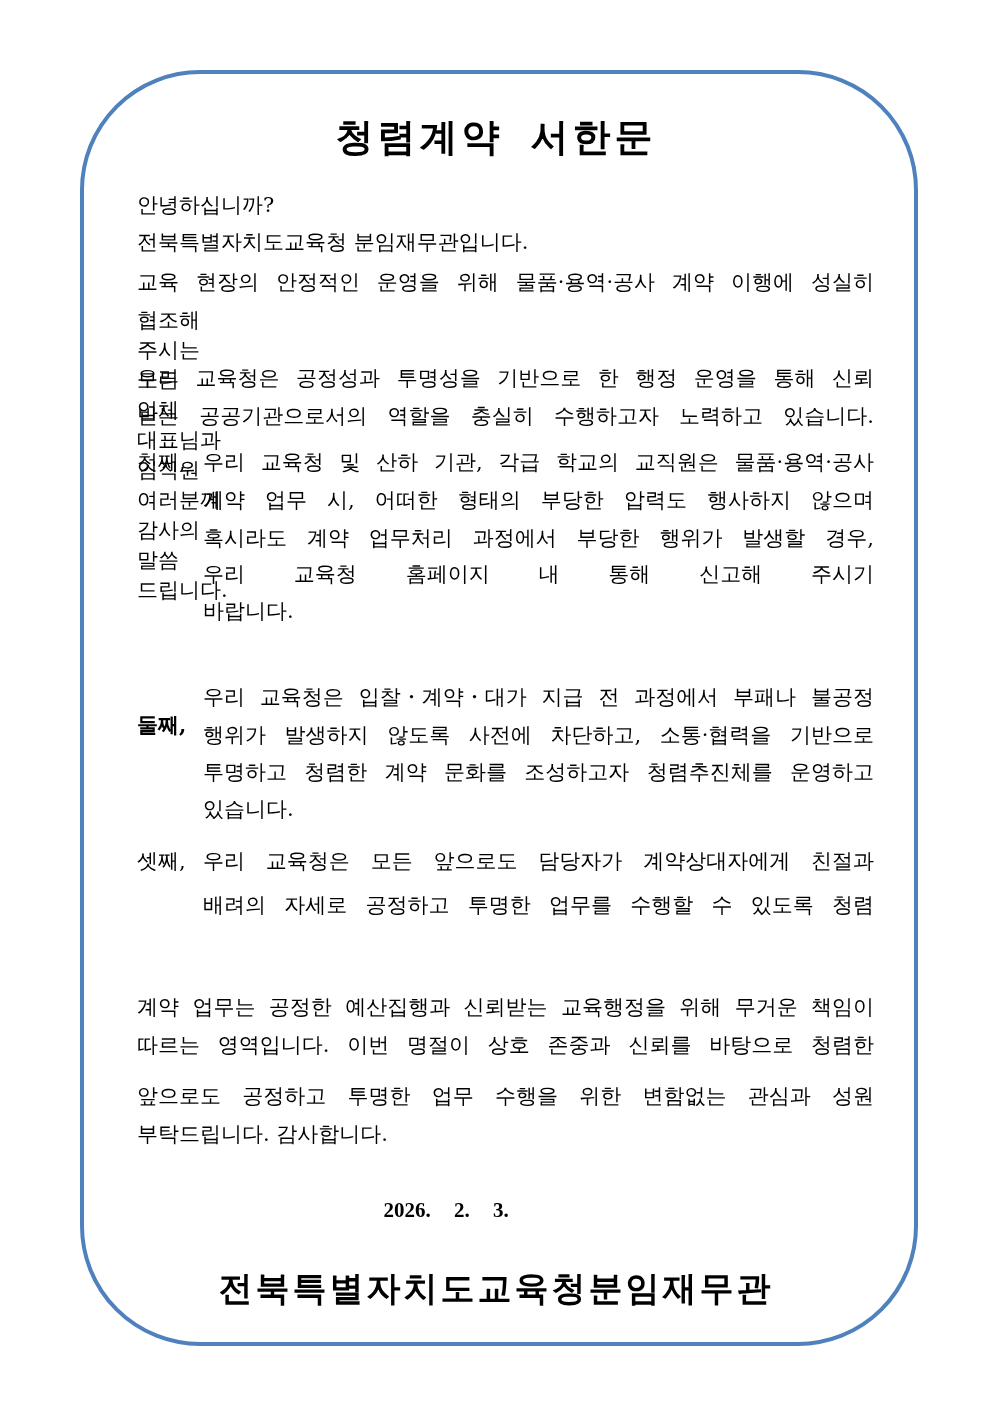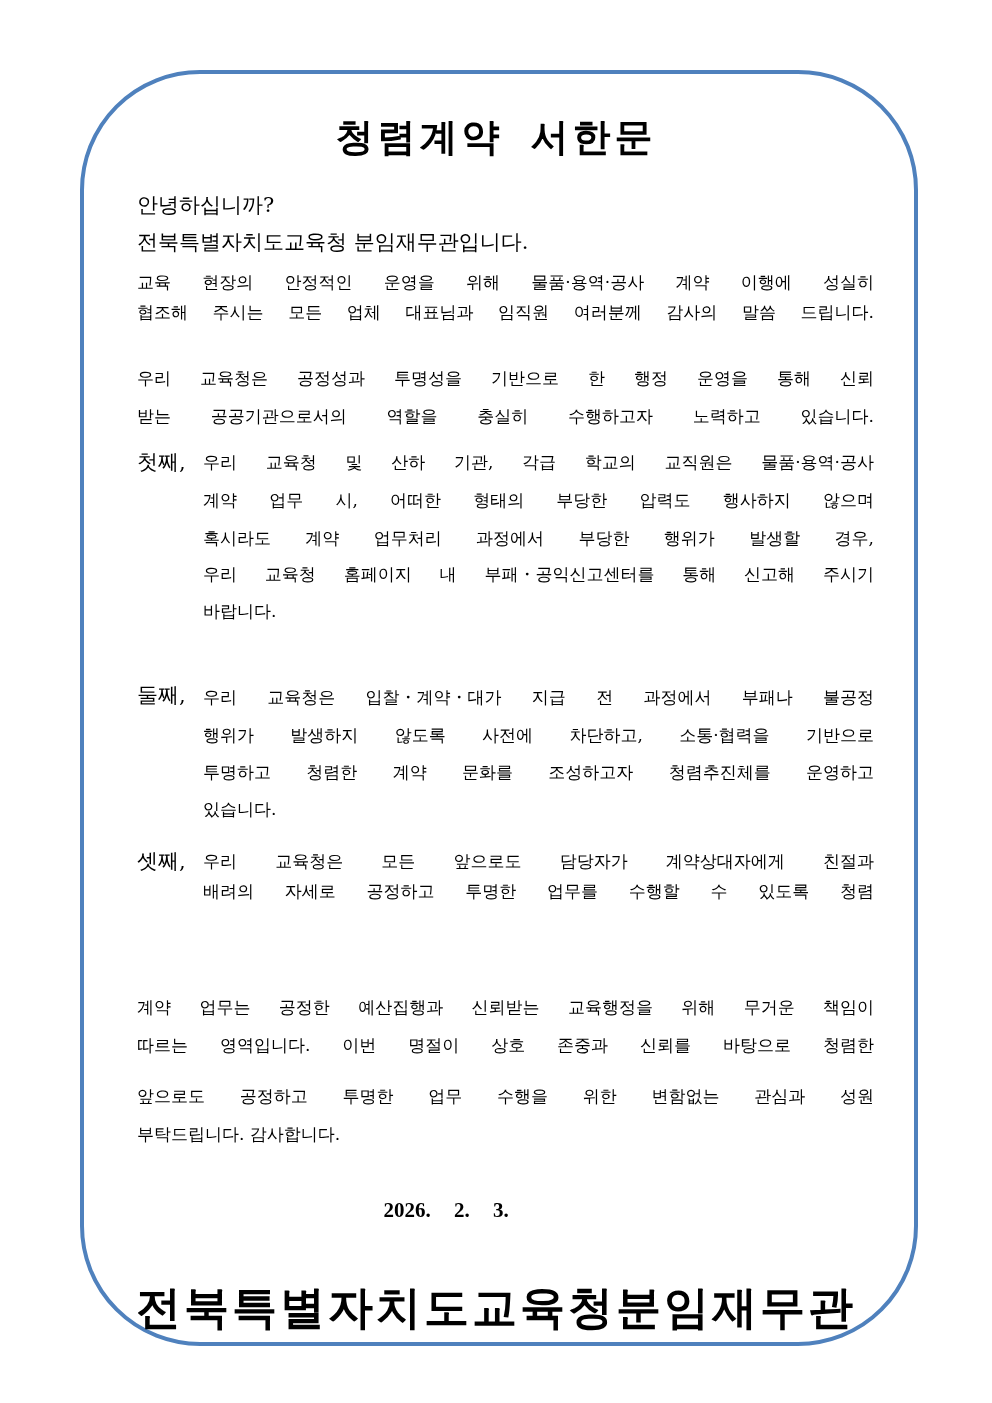--- a/index.html
+++ b/index.html
@@ -3,23 +3,23 @@
 <meta charset="utf-8">
 <style>
   html,body{margin:0;padding:0;background:#ffffff;}
   body{width:992px;height:1403px;position:relative;overflow:hidden;font-family:"DejaVu Serif","Liberation Serif",serif;color:#000;}
   .frame{position:absolute;left:80px;top:70px;width:838px;height:1276px;border:4px solid #4f81bd;border-radius:120px;box-sizing:border-box;}
   .title{position:absolute;left:0;width:992px;top:112px;text-align:center;font-size:38px;font-weight:bold;letter-spacing:4px;font-family:Liberation Mono, monospace;}
   .line{position:absolute;font-size:21px;white-space:nowrap;line-height:30px;}
   .p{position:absolute;left:137px;width:737px;}
   .label{position:absolute;left:137px;font-size:21px;line-height:30px;}
   .ind{position:absolute;left:203px;width:671px;}
-  .row{display:flex;justify-content:space-between;font-size:17px;line-height:30px;height:30px;}
+  .row{display:flex;justify-content:space-between;font-size:21px;line-height:30px;height:30px;}
   .date{position:absolute;left:0;width:892px;top:1198px;text-align:center;font-size:21px;font-weight:bold;font-family:"Liberation Serif",serif;word-spacing:18px;}
-  .footer{position:absolute;left:0;width:992px;top:1266px;text-align:center;font-size:45px;font-weight:bold;letter-spacing:3px;font-family:"DejaVu Sans","Liberation Sans",sans-serif;margin-top:12px;}
+  .footer{position:absolute;left:0;width:992px;top:1266px;text-align:center;font-size:34px;font-weight:bold;letter-spacing:3px;font-family:"DejaVu Sans","Liberation Sans",sans-serif;}
   .last{justify-content:flex-start;}
 </style>
 </head>
 <body>
 
 <div class="frame"></div>
 
 <div class="title">청렴계약 서한문</div>
 
 <div class="line" style="left:137px;top:190px;">안녕하십니까?</div>
@@ -30,21 +30,21 @@
       <span>교육</span>
       <span>현장의</span>
       <span>안정적인</span>
       <span>운영을</span>
       <span>위해</span>
       <span>물품·용역·공사</span>
       <span>계약</span>
       <span>이행에</span>
       <span>성실히</span>
     </div>
-  <div class="row" style="margin-top:0;">
+  <div class="row" style="margin-top:8px;flex-direction:column;">
       <span>협조해</span>
       <span>주시는</span>
       <span>모든</span>
       <span>업체</span>
       <span>대표님과</span>
       <span>임직원</span>
       <span>여러분께</span>
       <span>감사의</span>
       <span>말씀</span>
       <span>드립니다.</span>
@@ -107,29 +107,28 @@
       <span>부당한</span>
       <span>행위가</span>
       <span>발생할</span>
       <span>경우,</span>
     </div>
   <div class="row" style="margin-top:6px;">
       <span>우리</span>
       <span>교육청</span>
       <span>홈페이지</span>
       <span>내</span>
-      <span>부패・공익신고센터를</span>
       <span>통해</span>
       <span>신고해</span>
       <span>주시기</span>
     </div>
   <div class="row last" style="margin-top: 7px; white-space: pre;">바랍니다.</div>
 </div>
 
-<div class="label" style="top:680px;">둘째,</div>
+<div class="label" style="top:710px;font-weight:bold;">둘째,</div>
 <div class="ind" style="top:682px;">
   <div class="row">
       <span>우리</span>
       <span>교육청은</span>
       <span>입찰・계약・대가</span>
       <span>지급</span>
       <span>전</span>
       <span>과정에서</span>
       <span>부패나</span>
       <span>불공정</span>
@@ -159,21 +158,21 @@
 <div class="ind" style="top:846px;">
   <div class="row">
       <span>우리</span>
       <span>교육청은</span>
       <span>모든</span>
       <span>앞으로도</span>
       <span>담당자가</span>
       <span>계약상대자에게</span>
       <span>친절과</span>
     </div>
-  <div class="row" style="margin-top:0;">
+  <div class="row" style="margin-top:14px;">
       <span>배려의</span>
       <span>자세로</span>
       <span>공정하고</span>
       <span>투명한</span>
       <span>업무를</span>
       <span>수행할</span>
       <span>수</span>
       <span>있도록</span>
       <span>청렴</span>
     </div>

